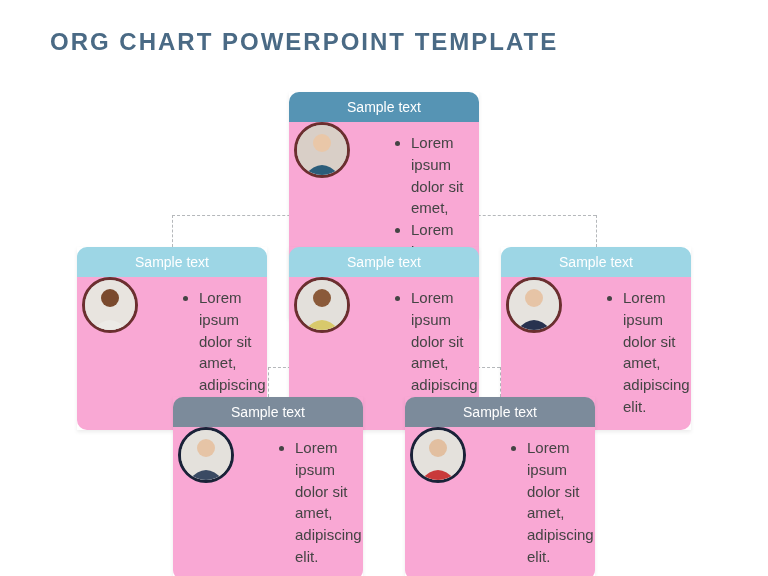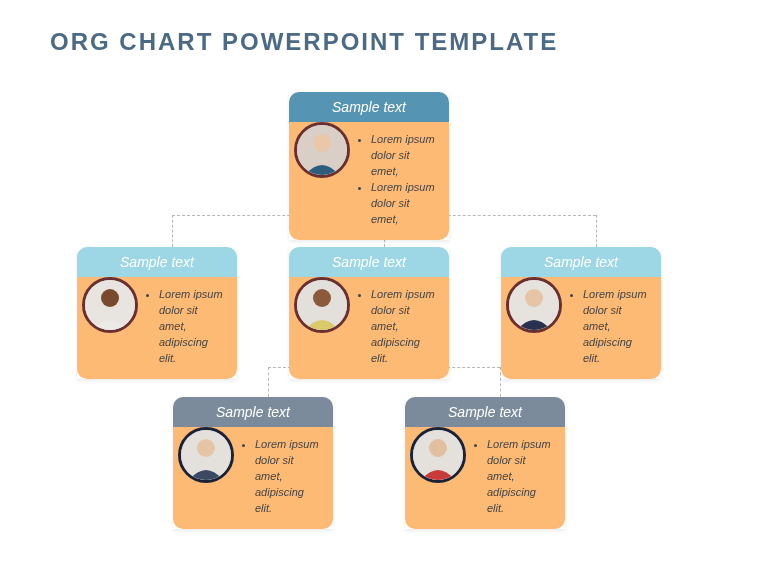--- a/index.html
+++ b/index.html
@@ -17,42 +17,41 @@
     left: 50px;
     font-size: 24px;
     font-weight: 700;
     letter-spacing: 2px;
     color: #4a6a85;
   }
 
   
   .card {
     position: absolute;
-    width: 160px;
+    width: 190px;
     border-radius: 0;
     overflow: visible;
     box-shadow: 0 2px 4px rgba(0,0,0,0.08);
-    font-style: italic;
   }
   .card-header {
     height: 30px;
     border-top-left-radius: 10px;
     border-top-right-radius: 10px;
     color: #fff;
     font-size: 14px;
     text-align: center;
     line-height: 30px;
     font-weight: 400;
   }
   .card-body {
-    background: #fdba74;
+    background: #f9a8d4;
     border-bottom-left-radius: 10px;
     border-bottom-right-radius: 10px;
-    padding: 10px 10px 12px 70px;
-    font-size: 11px;
+    padding: 10px 10px 12px 110px;
+    font-size: 15px;
     color: #444;
     line-height: 1.45;
     min-height: 60px;
     position: relative;
   }
   .card-body ul { list-style: disc; padding-left: 12px; }
   .avatar {
     position: absolute;
     width: 56px;
     height: 56px;

